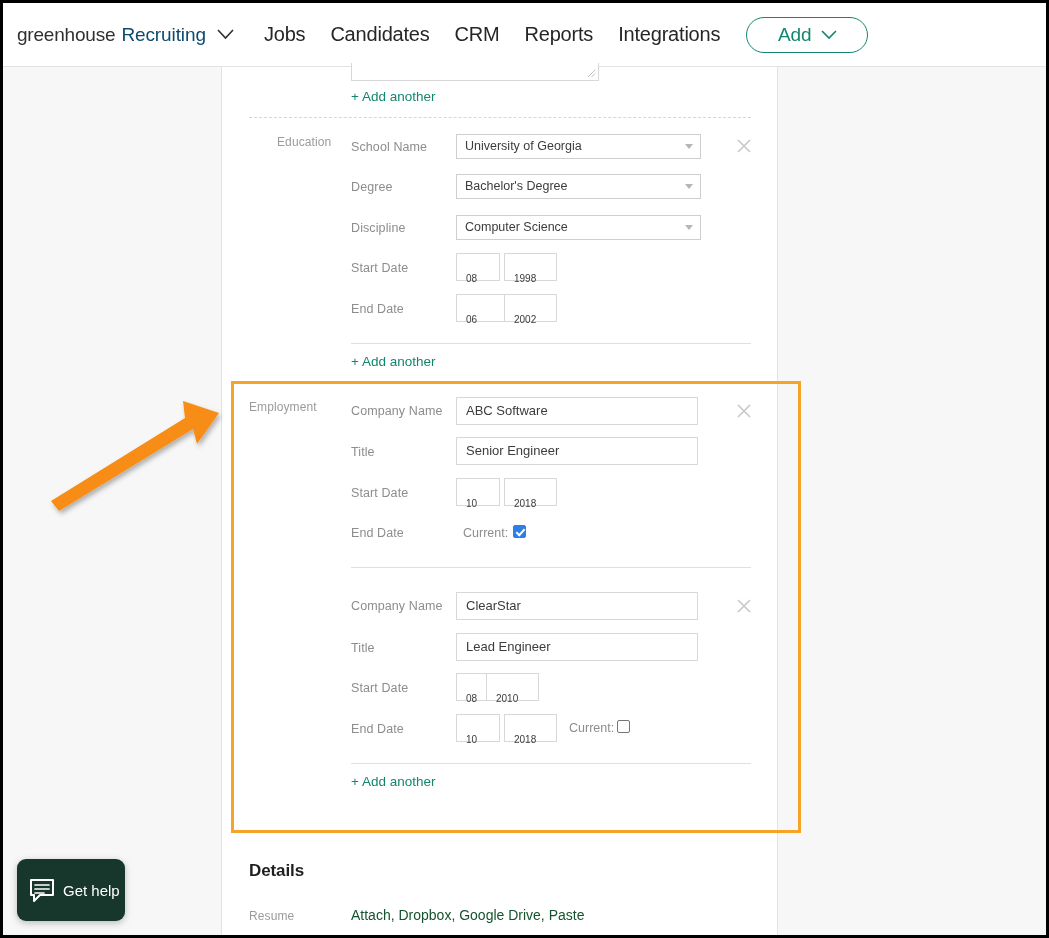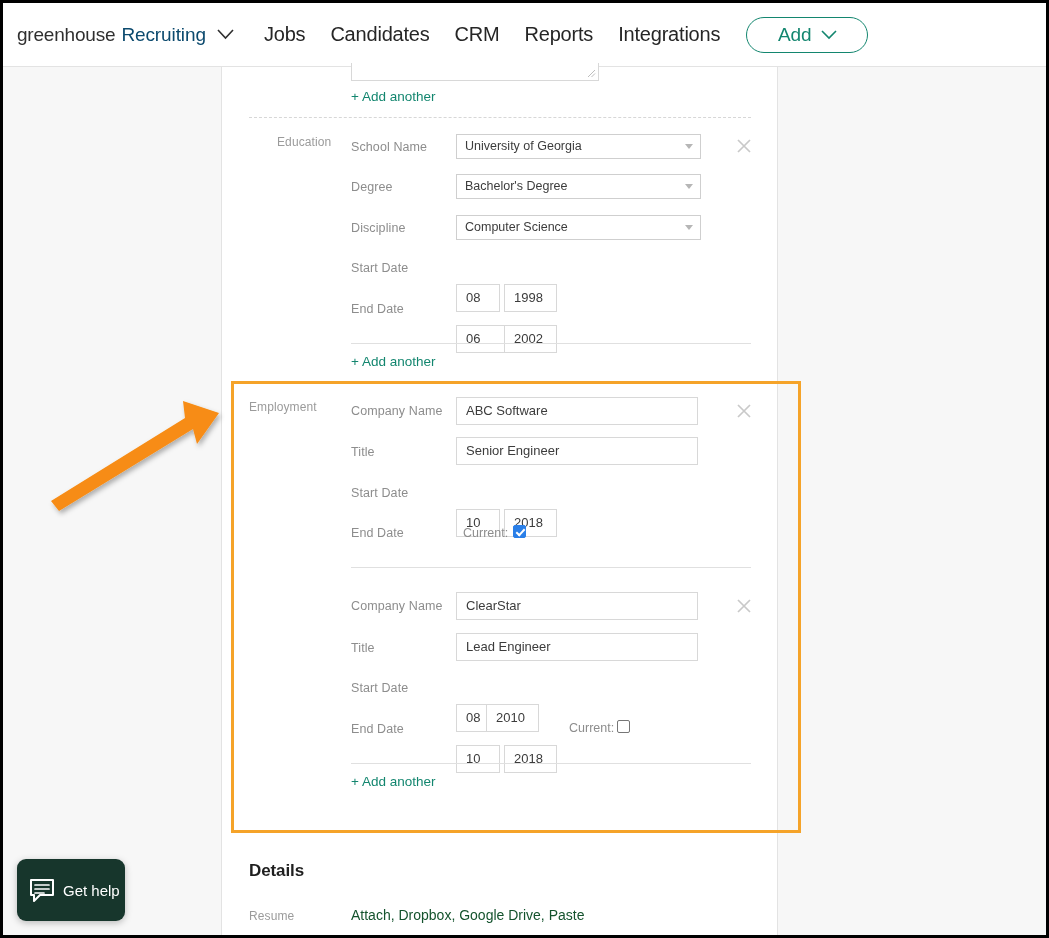--- a/index.html
+++ b/index.html
@@ -153,26 +153,25 @@
     padding: 0 9px;
     line-height: 26px;
     white-space: nowrap;
     overflow: hidden;
     cursor: text;
   }
   .num-input {
     height: 28px;
     border: 1px solid #d8d8d8;
     background: #ffffff;
-    font-size: 13px;
+    font-size: 10px;
     color: #3c3c3c;
-    padding: 0 9px;
+    padding: 12px 9px;
     line-height: 26px;
     cursor: text;
-    margin-top: 31px;
   }
   .textarea-stub {
     position: absolute;
     border: 1px solid #d8d8d8;
     border-top: none;
     background: #ffffff;
     box-sizing: border-box;
   }
   .resize-grip {
     position: absolute;

